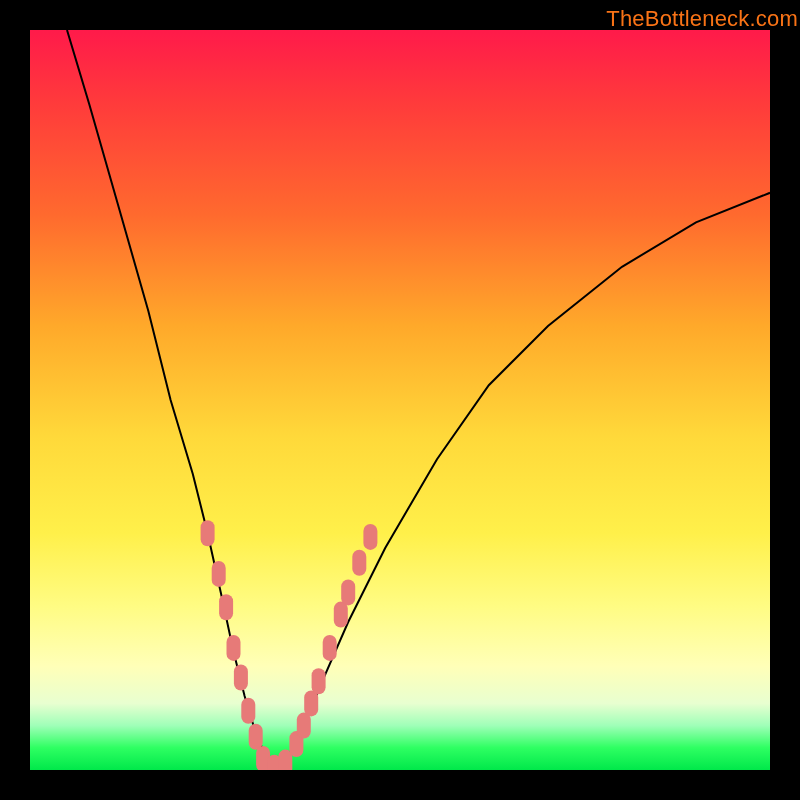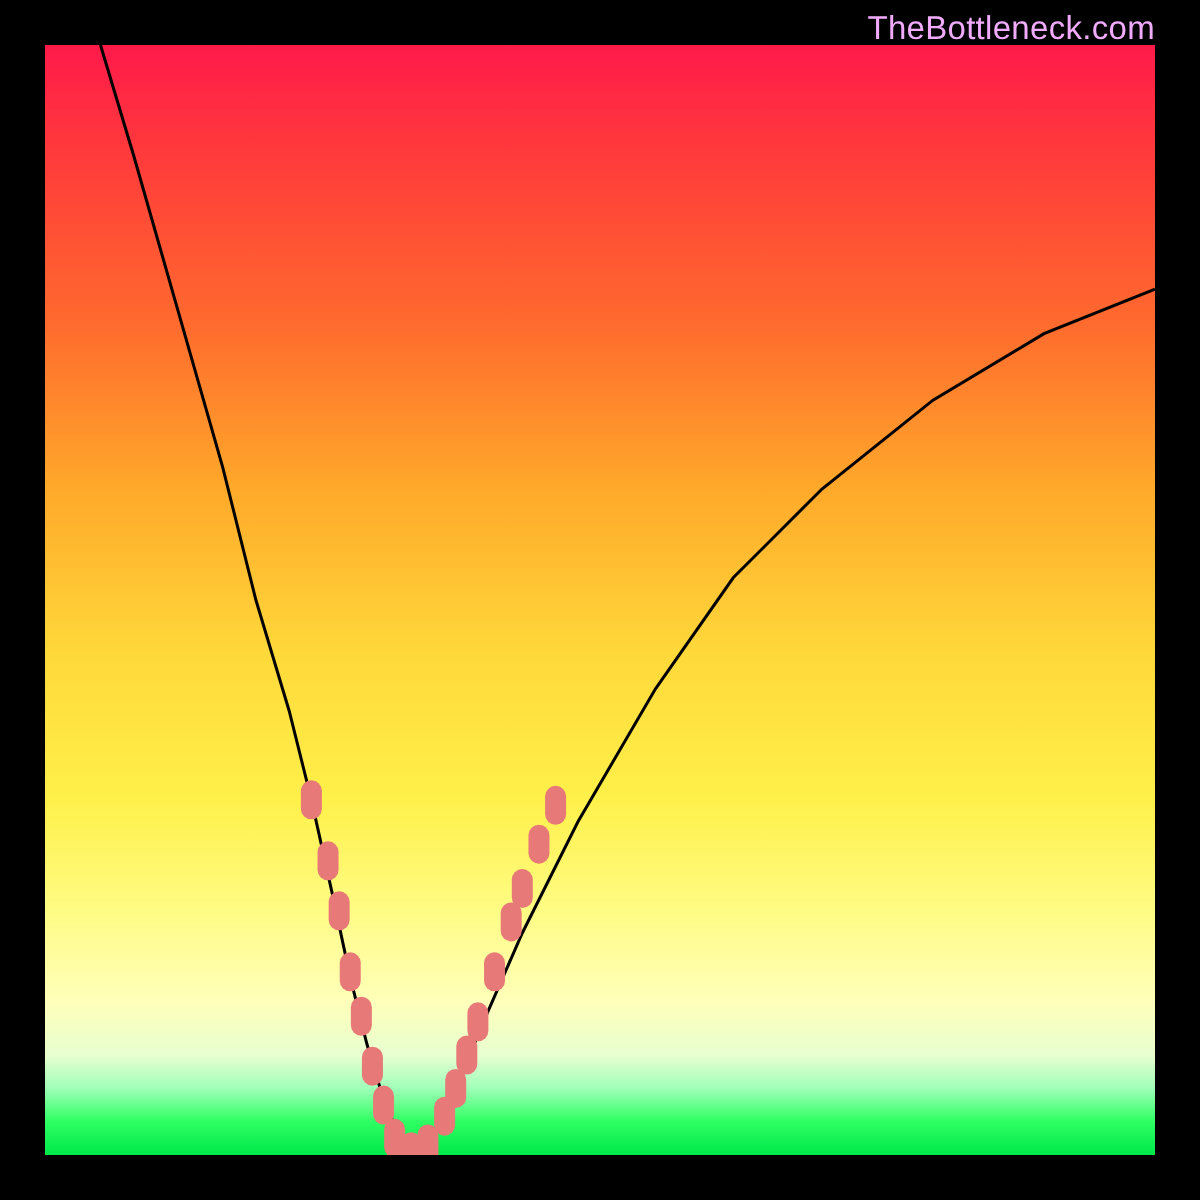--- a/index.html
+++ b/index.html
@@ -35,22 +35,22 @@
       #ffffb8 86%,
       #e8ffd0 91%,
       #9fffb8 94%,
       #2eff62 97%,
       #00e84a 100%
     );
   }
   .watermark {
     position: absolute;
     top: 6px;
-    right: 30px;
-    color: #f0abfc;
+    right: 2px;
+    color: #f97316;
     font-size: 22px;
     font-weight: 500;
     letter-spacing: 0.2px;
     user-select: none;
   }
   svg.curves {
     position: absolute;
     left: 0;
     top: 0;
     width: 740px;

